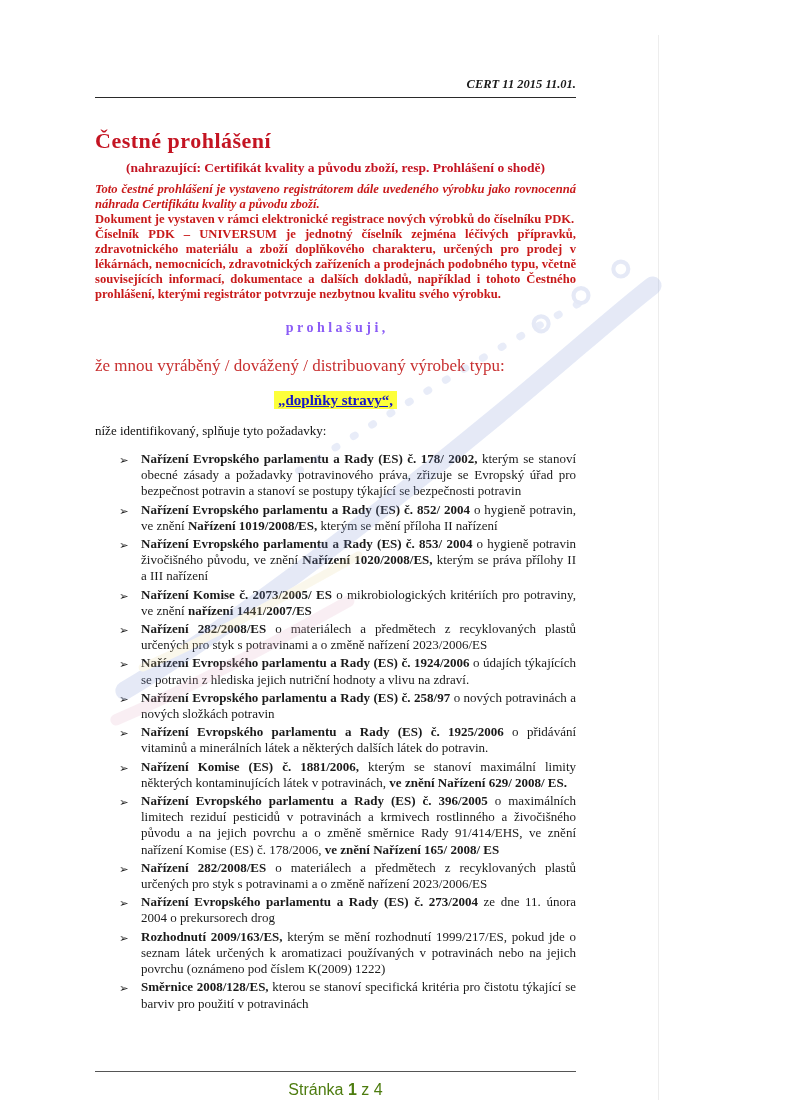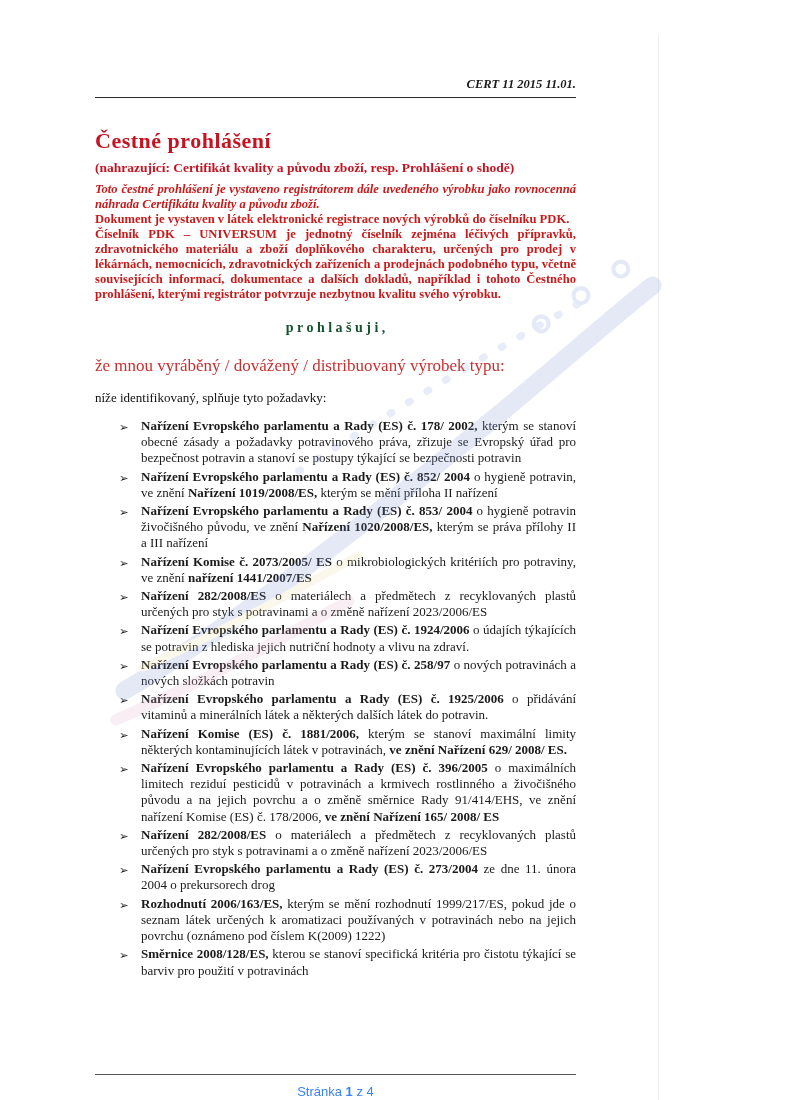--- a/index.html
+++ b/index.html
@@ -25,41 +25,41 @@
   }
   .header-rule{
     border:none; border-top:1.6px solid #2a2a2a; margin:0;
   }
 
   .title{
     margin:30px 0 0 0; text-align:left;
     color:#c41422; font-size:22px; font-weight:bold; letter-spacing:0.5px;
   }
   .subtitle{
-    margin-top:6px; 
+    margin-top:6px; text-align:center;
     color:#c41422; font-size:13.5px; font-weight:bold;
   }
 
   .preamble-heading{
     margin-top:28px;
     color:#c81a1a; font-weight:bold; font-size:15.5px;
     text-decoration:underline;
   }
   .preamble-par{
     margin:0; color:#c81a1a; font-weight:bold;
     font-size:12.6px; line-height:15px; text-align:justify;
   }
   .preamble-par:first-of-type{ margin-top:6px;font-style:italic; }
 
   .intro{
     margin:14px 0 0 30px; color:#c83030; font-size:13px;
   }
   .verb{
     margin:18px 0 0 0; text-align:center;
-    color:#14532d; font-weight:bold; font-size:14px;
+    color:#8b5cf6; font-weight:bold; font-size:14px;
   }
   .product-line{
     margin:20px 0 0 0; color:#c83030; font-size:17px;
   }
   .product-type-wrap{ margin-top:15px; text-align:center; }
   .product-type{
     background:#fdff3a; color:#1515c8;
     font-weight:bold; font-size:15px; text-decoration:underline;
     padding:1px 4px;
   }
@@ -74,21 +74,21 @@
     font-family:"DejaVu Sans", sans-serif; color:#222;
   }
   .req-text{ flex:1; text-align:justify; }
   .b{ font-weight:bold; }
 
   .footer{
     position:absolute; left:95px; right:88px; bottom:36px; z-index:1;
     text-align:center;
   }
   .footer-rule{ border:none; border-top:1px solid #555; margin:0 0 9px 0; }
-  .page-label{ font-family:"Liberation Sans", sans-serif; font-size:13px; color:#3b82f6; }
+  .page-label{ font-family:"Liberation Sans", sans-serif; font-size:16px; color:#4d7c0f; }
 
   .watermark{
     position:absolute; inset:0; z-index:3; pointer-events:none;
   }
 </style>
 </head>
 <body>
 
 <div class="page">
 
@@ -106,26 +106,29 @@
 
   <div class="content">
 
     <span class="doc-code">CERT 11 2015 11.01.</span>
     <hr class="header-rule">
 
     <h1 class="title">Čestné prohlášení</h1>
     <div class="subtitle">(nahrazující: Certifikát kvality a původu zboží, resp. Prohlášení o shodě)</div>
 
     <p class="preamble-par">Toto čestné prohlášení je vystaveno registrátorem dále uvedeného výrobku jako rovnocenná náhrada Certifikátu kvality a původu zboží.</p>
-    <p class="preamble-par">Dokument je vystaven v látek elektronické registrace nových výrobků do číselníku PDK.</p>
+    <p class="preamble-par">Dokument je vystaven v rámci elektronické registrace nových výrobků do číselníku PDK.</p>
     <p class="preamble-par">Číselník PDK – UNIVERSUM je jednotný číselník zejména léčivých přípravků, zdravotnického materiálu a zboží doplňkového charakteru, určených pro prodej v lékárnách, nemocnicích, zdravotnických zařízeních a prodejnách podobného typu, včetně souvisejících informací, dokumentace a dalších dokladů, například i tohoto Čestného prohlášení, kterými registrátor potvrzuje nezbytnou kvalitu svého výrobku.</p>
 
     <p class="verb">p r o h l a š u j i ,</p>
     <p class="product-line">že mnou vyráběný / dovážený  / distribuovaný výrobek typu:</p>
 
+    <div class="product-type-wrap">
+      <span class="product-type">„doplňky stravy“,</span>
+    </div>
 
     <p class="req-intro">níže identifikovaný, splňuje tyto požadavky:</p>
 
     <div class="req-list" id="req-list">
         <div class="req-item">
           <span class="bullet">➢</span>
           <span class="req-text"><span class="b">Nařízení Evropského parlamentu a Rady (ES) č. 178/ 2002,</span><span> kterým se stanoví obecné zásady a požadavky potravinového práva, zřizuje se Evropský úřad pro bezpečnost potravin a stanoví se postupy týkající se bezpečnosti potravin</span></span>
         </div>
         <div class="req-item">
           <span class="bullet">➢</span>
@@ -166,21 +169,21 @@
         <div class="req-item">
           <span class="bullet">➢</span>
           <span class="req-text"><span class="b">Nařízení 282/2008/ES</span><span> o materiálech a předmětech z recyklovaných plastů určených pro styk s potravinami a o změně nařízení 2023/2006/ES</span></span>
         </div>
         <div class="req-item">
           <span class="bullet">➢</span>
           <span class="req-text"><span class="b">Nařízení Evropského parlamentu a Rady (ES) č. 273/2004</span><span> ze dne 11. února 2004 o prekursorech drog</span></span>
         </div>
         <div class="req-item">
           <span class="bullet">➢</span>
-          <span class="req-text"><span class="b">Rozhodnutí 2006/163/ES,</span><span> kterým se mění rozhodnutí 1999/217/ES, pokud jde o seznam látek určených k aromatizaci používaných v potravinách nebo na jejich povrchu (oznámeno pod číslem K(2009) 1222)</span></span>
+          <span class="req-text"><span class="b">Rozhodnutí 2009/163/ES,</span><span> kterým se mění rozhodnutí 1999/217/ES, pokud jde o seznam látek určených k aromatizaci používaných v potravinách nebo na jejich povrchu (oznámeno pod číslem K(2009) 1222)</span></span>
         </div>
         <div class="req-item">
           <span class="bullet">➢</span>
           <span class="req-text"><span class="b">Směrnice 2008/128/ES,</span><span> kterou se stanoví specifická kritéria pro čistotu týkající se barviv pro použití v potravinách</span></span>
         </div>
       </div>
   </div>
 
   <div class="footer">
     <hr class="footer-rule">

